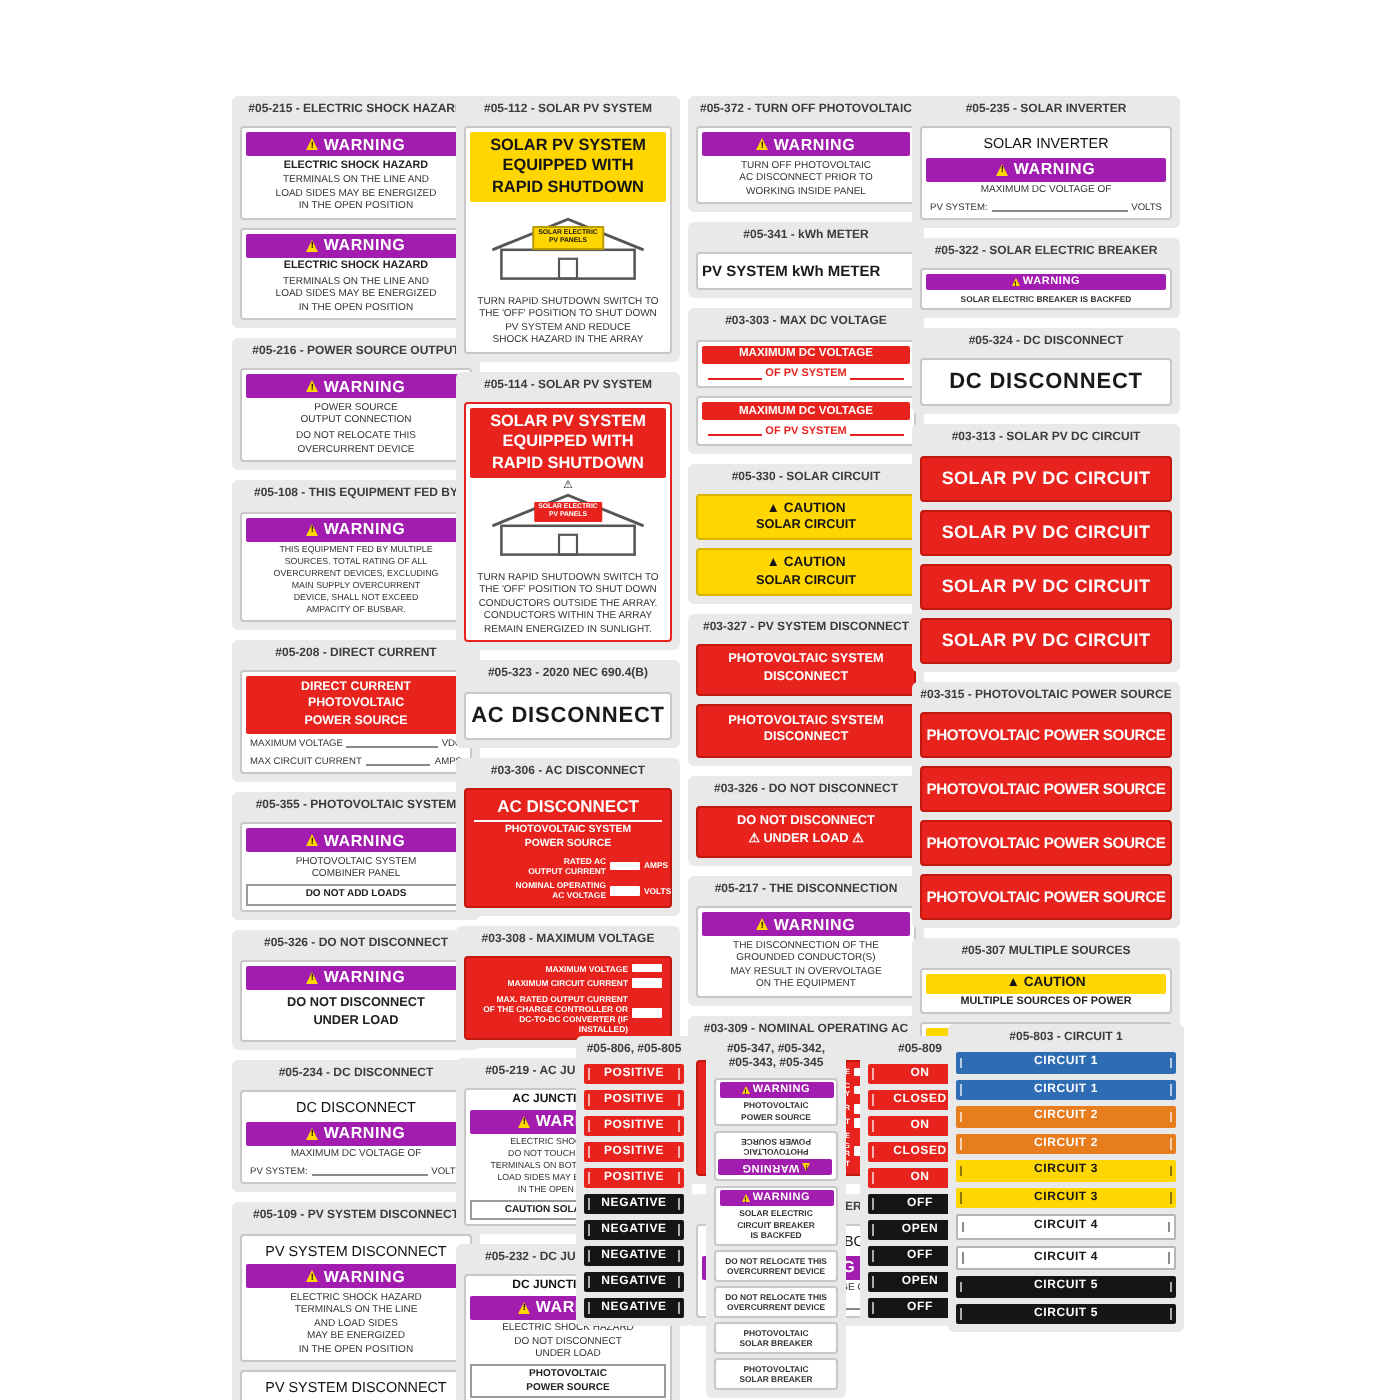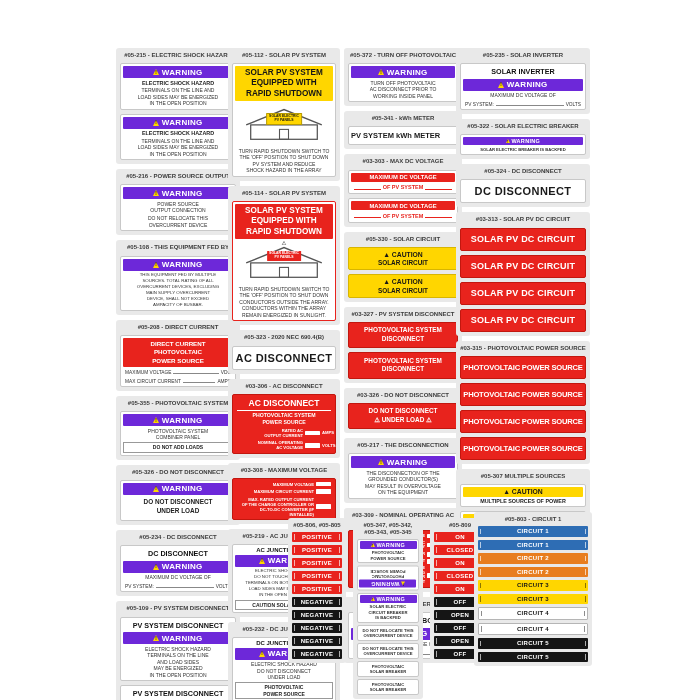--- a/index.html
+++ b/index.html
@@ -21,33 +21,33 @@
 
   .panel{background:#e9e9e9;border-radius:3px;padding:4px;display:flex;flex-direction:column;gap:4px;}
   .ghdr{font-size:6px;font-weight:700;color:#3c3c3c;text-align:center;line-height:1.2;}
   .label{background:#fff;border:1px solid #c8c8c8;border-radius:2px;padding:2px;display:flex;flex-direction:column;gap:1.5px;}
   .label.red{background:#E8231D;border-color:#c2170f;color:#fff;}
   .label.yellow{background:#FFD600;border-color:#d8b500;color:#151515;}
   .label.flip{transform:rotate(180deg);}
   .label.redborder{border:1.2px solid #E8231D;}
   .label.rounded{border-radius:5px;}
 
-  .warnbar{background:#6d28d9;border-radius:1px;color:#fff;display:flex;align-items:center;justify-content:center;gap:2.5px;font-weight:700;font-size:8px;padding:1.5px 0;letter-spacing:0.3px;}
+  .warnbar{background:#a21caf;border-radius:1px;color:#fff;display:flex;align-items:center;justify-content:center;gap:2.5px;font-weight:700;font-size:8px;padding:1.5px 0;letter-spacing:0.3px;}
   .warnbar.xs{font-size:5.5px;padding:1px 0;gap:1.5px;}
   .tri{width:0;height:0;border-left:3.5px solid transparent;border-right:3.5px solid transparent;border-bottom:6px solid #FFD600;position:relative;}
   .tri::after{content:"!";position:absolute;left:-1px;top:0.5px;font-size:4.5px;color:#000;font-weight:700;}
   .warnbar.xs .tri{border-left-width:2.5px;border-right-width:2.5px;border-bottom-width:4.5px;}
   .warnbar.xs .tri::after{font-size:3.4px;left:-0.8px;}
 
   .txt{font-size:5px;color:#333;text-align:center;white-space:pre-line;line-height:1.3;}
   .tiny{font-size:4.4px;color:#333;text-align:center;white-space:pre-line;line-height:1.35;}
   .txtb{font-size:5.4px;font-weight:700;color:#222;text-align:center;white-space:pre-line;}
   .txtxs{font-size:4.2px;color:#333;text-align:center;white-space:pre-line;line-height:1.25;font-weight:600;}
   .med{font-size:6.4px;font-weight:700;color:#222;text-align:center;white-space:pre-line;padding:2px 0;line-height:1.4;}
-  .pre{font-size:7.2px;font-weight:700;color:#111;text-align:center;padding:1px 0;}
+  .pre{font-size:7.2px;font-weight:400;color:#111;text-align:center;padding:1px 0;}
   .presm{font-size:6px;font-weight:700;color:#111;text-align:center;}
   .big{font-size:11px;font-weight:700;color:#1a1a1a;text-align:center;letter-spacing:0.4px;padding:3px 0;}
   .big2{font-size:7.5px;font-weight:700;color:#1a1a1a;text-align:left;padding:2px 0;}
   .box{border:0.5px solid #999;font-size:5px;color:#222;text-align:center;padding:1px 0;white-space:pre-line;font-weight:600;line-height:1.3;}
   .redbar{background:#E8231D;color:#fff;font-weight:700;font-size:6.2px;text-align:center;white-space:pre-line;line-height:1.35;padding:2px 0;border-radius:1px;}
   .redbarS{background:#E8231D;color:#fff;font-weight:700;font-size:5.8px;text-align:center;padding:1.5px 0;border-radius:1px;}
   .spec{display:flex;align-items:flex-end;gap:2px;font-size:4.8px;color:#333;padding:0 2px;min-height:7px;}
   .blank{flex:1;border-bottom:0.6px solid #888;margin-bottom:1px;}
   .redbig{font-size:8.5px;font-weight:700;color:#fff;text-align:center;border-bottom:0.8px solid #fff;padding:1px 0 2px;margin:0 2px;}
   .redtxt{font-size:5.2px;font-weight:700;color:#fff;text-align:center;white-space:pre-line;line-height:1.3;}

